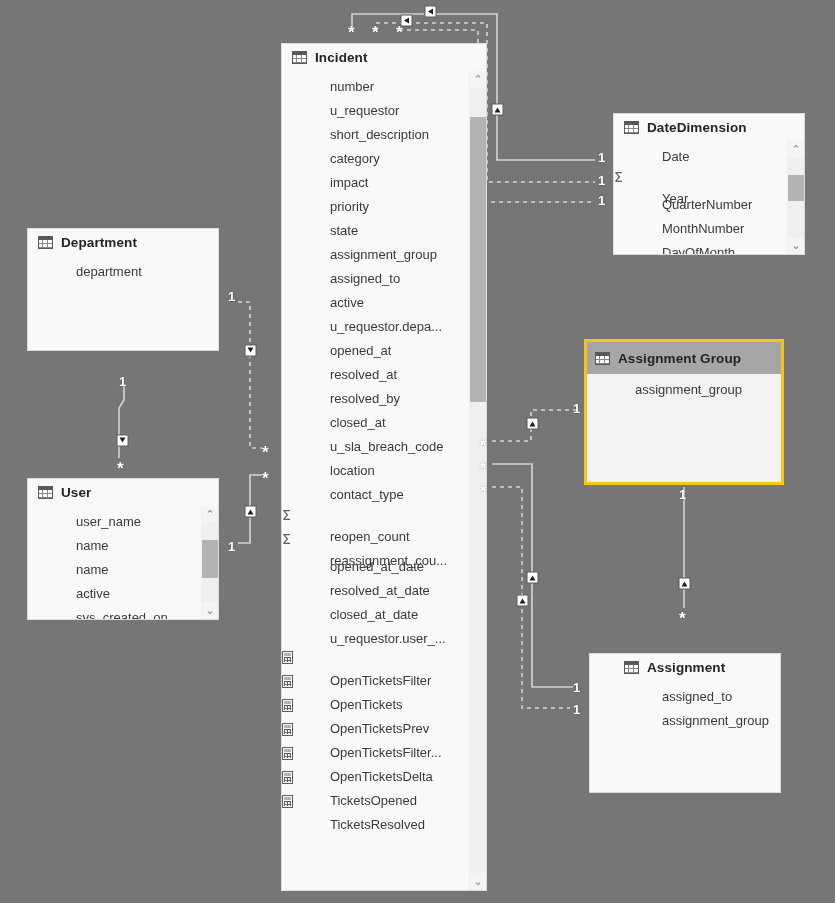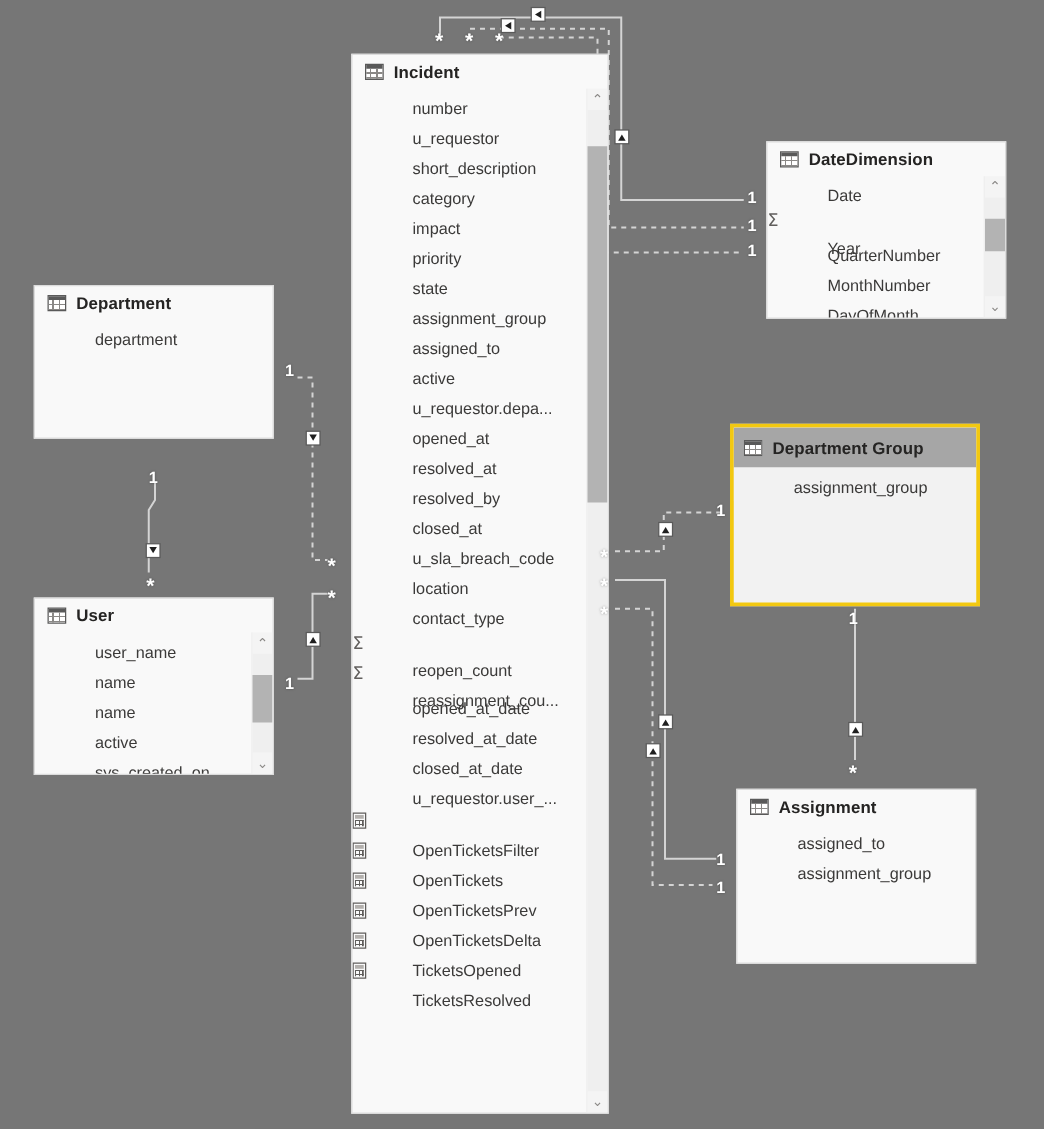--- a/index.html
+++ b/index.html
@@ -265,20 +265,21 @@
           </div>
           <div class="fld-wrap">
             <div class="fld">closed_at_date</div>
           </div>
           <div class="fld-wrap">
             <div class="fld">u_requestor.user_...</div>
           </div>
           <div class="fld-wrap"><span class="ficon"><span class="calcicon"></span></span><div class="fld">OpenTicketsFilter</div></div>
           <div class="fld-wrap"><span class="ficon"><span class="calcicon"></span></span><div class="fld">OpenTickets</div></div>
           <div class="fld-wrap"><span class="ficon"><span class="calcicon"></span></span><div class="fld">OpenTicketsPrev</div></div>
+          <div class="fld-wrap"><span class="ficon"><span class="calcicon"></span></span><div class="fld">OpenTicketsFilter...</div></div>
           <div class="fld-wrap"><span class="ficon"><span class="calcicon"></span></span><div class="fld">OpenTicketsDelta</div></div>
           <div class="fld-wrap"><span class="ficon"><span class="calcicon"></span></span><div class="fld">TicketsOpened</div></div>
           <div class="fld-wrap"><span class="ficon"><span class="calcicon"></span></span><div class="fld">TicketsResolved</div></div>
         </div>
         <div class="sbar" style="top:27px;">
           <div class="sbtn up" style="font-size: 11px;">⌃</div>
           <div class="strack" style="top: 17px; bottom: 17px; background: rgb(239, 239, 239);"></div>
           <div class="sthumb" style="top:46px;height:285px;background:#b3b3b3;"></div>
           <div class="sbtn dn" style="font-size: 11px;">⌄</div>
         </div>
@@ -346,29 +347,29 @@
         <div class="sbar" style="top:27px;">
           <div class="sbtn up" style="font-size: 11px;">⌃</div>
           <div class="strack" style="top: 17px; bottom: 17px; background: rgb(239, 239, 239);"></div>
           <div class="sthumb" style="top:34px;height:38px;background:#b3b3b3;"></div>
           <div class="sbtn dn" style="font-size: 11px;">⌄</div>
         </div>
       </div>
       <div class="tbl selected" style="left: 584px; top: 339px; width: 200px; height: 146px;">
         <div class="tbl-head">
           <span class="gridicon"></span>
-          <span class="tname">Department Group</span>
+          <span class="tname">Assignment Group</span>
         </div>
         <div class="tbl-body">
           <div class="fld-wrap">
             <div class="fld">assignment_group</div>
           </div>
         </div>
       </div>
-      <div class="tbl" style="left: 589px; top: 631px; width: 192px; height: 140px;">
+      <div class="tbl" style="left: 589px; top: 653px; width: 192px; height: 140px; padding-left: 24px;">
         <div class="tbl-head">
           <span class="gridicon"></span>
           <span class="tname">Assignment</span>
         </div>
         <div class="tbl-body">
           <div class="fld-wrap">
             <div class="fld">assigned_to</div>
           </div>
           <div class="fld-wrap">
             <div class="fld">assignment_group</div>

